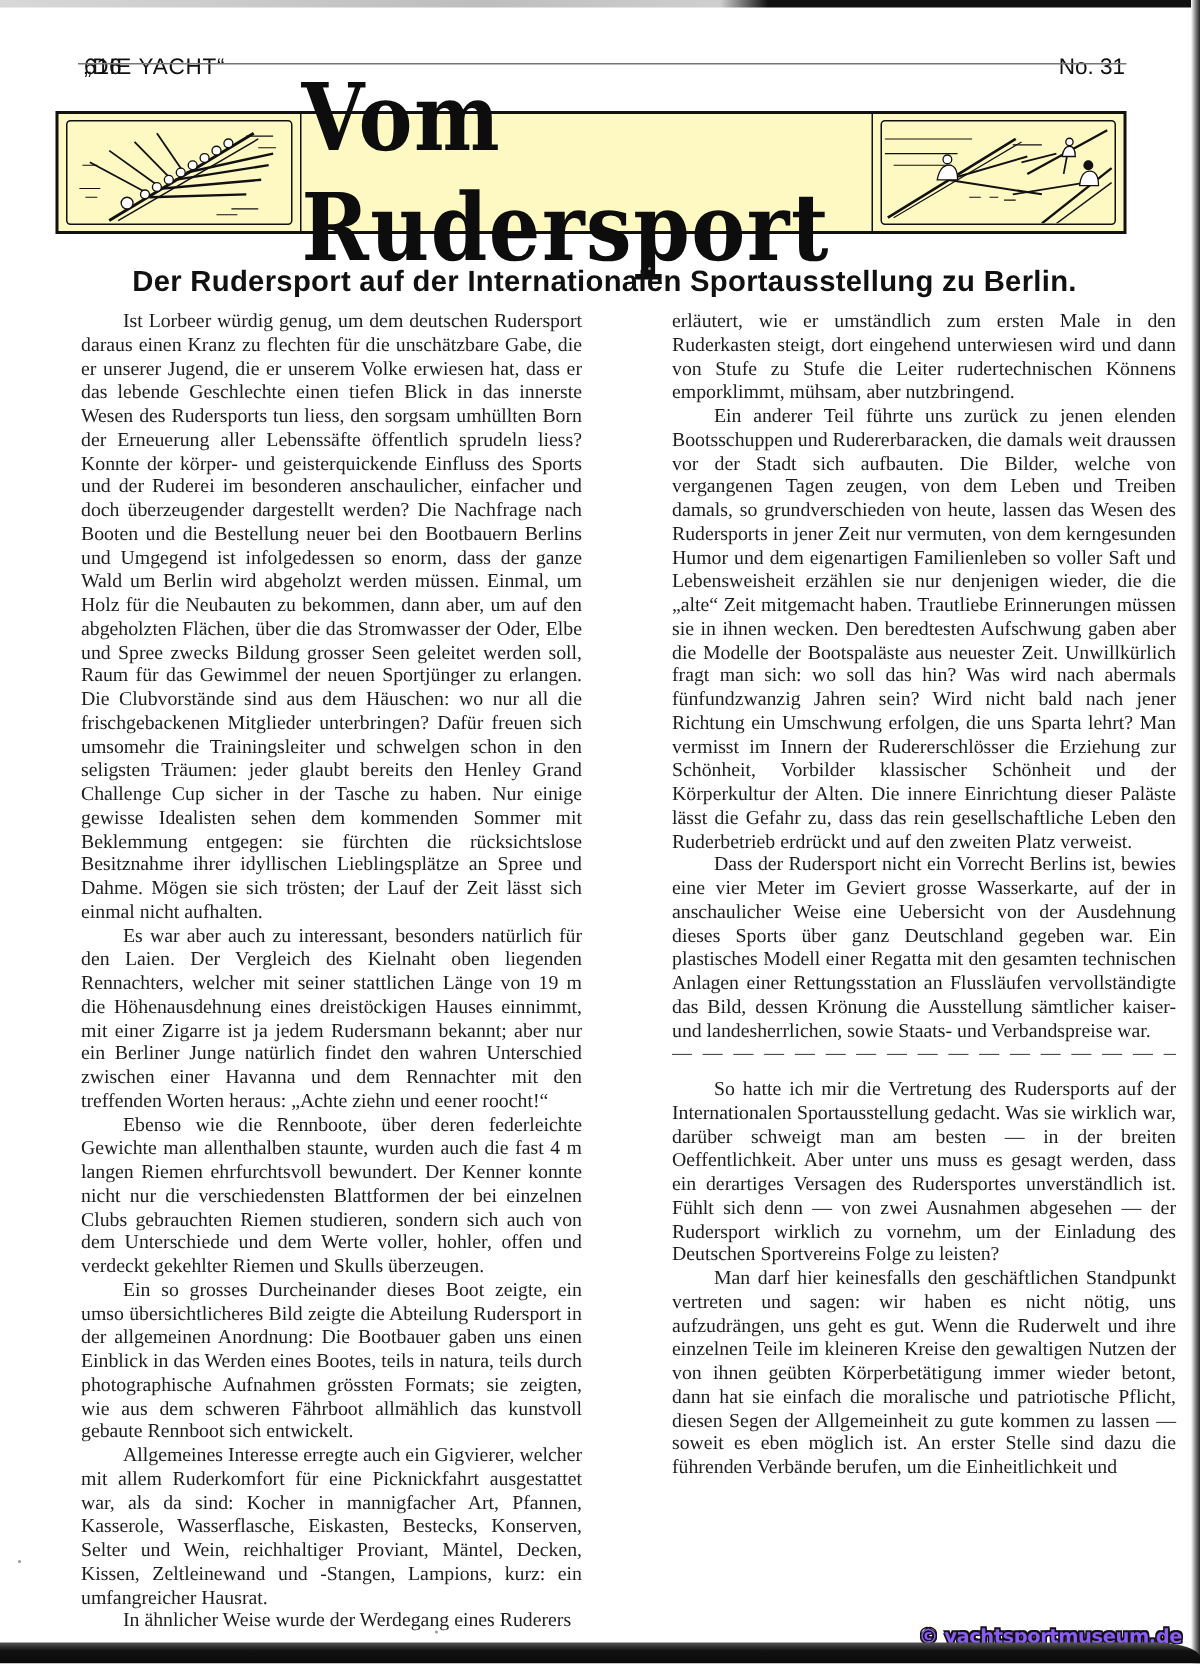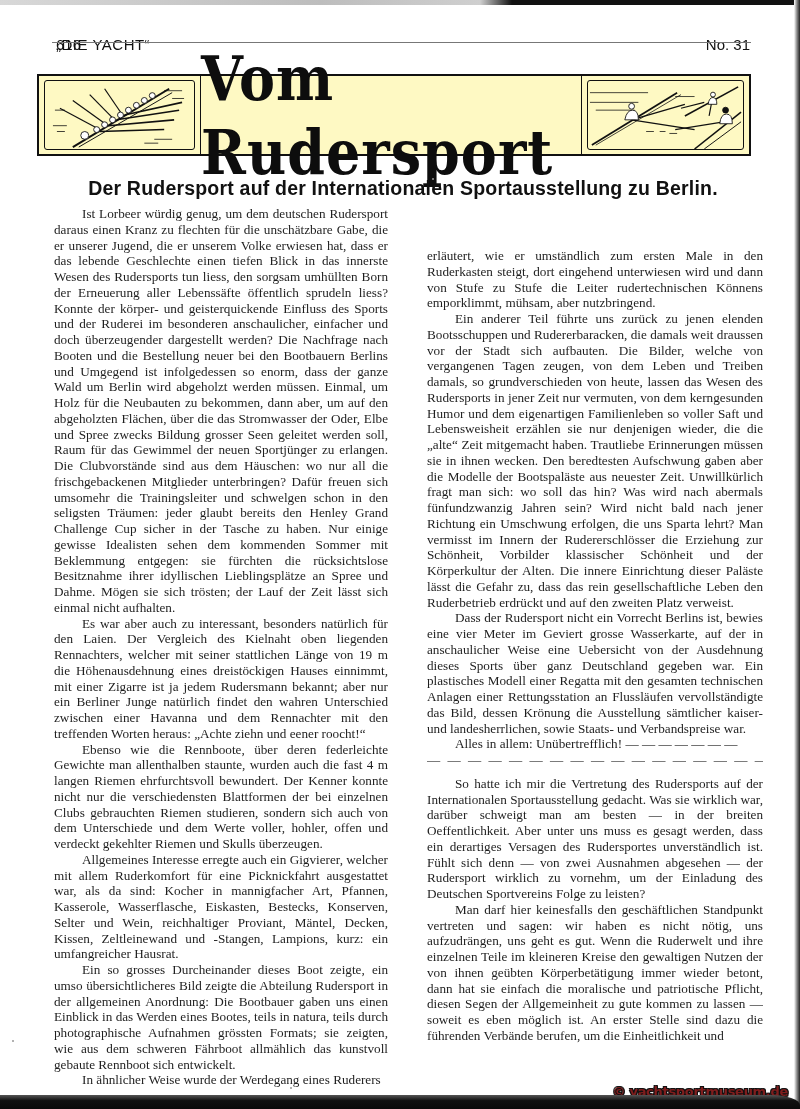--- a/index.html
+++ b/index.html
@@ -53,28 +53,28 @@
   .article-title {
     position: absolute; left: 40px; top: 177px; width: 726px; text-align: center;
     font-family: "Liberation Sans", "DejaVu Sans", sans-serif; font-weight: 700; font-size: 19.5px;
     color: #111; letter-spacing: 0.2px;
   }
   .col {
     position: absolute; top: 206px; width: 334px;
     font-size: 13.2px; line-height: 15.75px; text-align: justify; color: #1e1e1e;
   }
   .col.left { left: 54px; }
-  .col.right { left: 427px; width: 336px; margin-top: 42px; }
+  .col.right { left: 448px; width: 336px; }
   .col p { margin: 0; text-indent: 28px; }
   .col p.cont { text-indent: 0; }
   .col p.dashes { text-indent: 0; letter-spacing: 2px; color: #333; overflow: hidden; white-space: nowrap; margin-bottom: 8px; }
   .watermark {
     position: absolute; right: 12px; top: 1084px;
     font-family: "DejaVu Sans", "Liberation Sans", sans-serif; font-size: 13px; font-weight: 700;
-    color: #7f1d1d; letter-spacing: -0.3px;
+    color: #8b5cf6; letter-spacing: -0.3px;
     text-shadow: -1px -1px 0 #111, 1px -1px 0 #111, -1px 1px 0 #111, 1px 1px 0 #111, 0 1px 0 #111, 1px 0 0 #111;
   }
   .speck { position: absolute; width: 2px; height: 2px; background: #999; border-radius: 1px; }
 </style>
 </head>
 <body>
 
 <div class="scan-top"></div>
 <div class="scan-right"></div>
 
@@ -146,29 +146,28 @@
     </div>
   </div>
 </div>
 
 <div class="article-title">Der Rudersport auf der Internationalen Sportausstellung zu Berlin.</div>
 
 <div class="col left" id="col-left">
     <p>Ist Lorbeer würdig genug, um dem deutschen Rudersport daraus einen Kranz zu flechten für die unschätzbare Gabe, die er unserer Jugend, die er unserem Volke erwiesen hat, dass er das lebende Geschlechte einen tiefen Blick in das innerste Wesen des Rudersports tun liess, den sorgsam umhüllten Born der Erneuerung aller Lebenssäfte öffentlich sprudeln liess? Konnte der körper- und geisterquickende Einfluss des Sports und der Ruderei im besonderen anschaulicher, einfacher und doch überzeugender dargestellt werden? Die Nachfrage nach Booten und die Bestellung neuer bei den Bootbauern Berlins und Umgegend ist infolgedessen so enorm, dass der ganze Wald um Berlin wird abgeholzt werden müssen. Einmal, um Holz für die Neubauten zu bekommen, dann aber, um auf den abgeholzten Flächen, über die das Stromwasser der Oder, Elbe und Spree zwecks Bildung grosser Seen geleitet werden soll, Raum für das Gewimmel der neuen Sportjünger zu erlangen. Die Clubvorstände sind aus dem Häuschen: wo nur all die frischgebackenen Mitglieder unterbringen? Dafür freuen sich umsomehr die Trainingsleiter und schwelgen schon in den seligsten Träumen: jeder glaubt bereits den Henley Grand Challenge Cup sicher in der Tasche zu haben. Nur einige gewisse Idealisten sehen dem kommenden Sommer mit Beklemmung entgegen: sie fürchten die rücksichtslose Besitznahme ihrer idyllischen Lieblingsplätze an Spree und Dahme. Mögen sie sich trösten; der Lauf der Zeit lässt sich einmal nicht aufhalten.</p>
     <p>Es war aber auch zu interessant, besonders natürlich für den Laien. Der Vergleich des Kielnaht oben liegenden Rennachters, welcher mit seiner stattlichen Länge von 19 m die Höhenausdehnung eines dreistöckigen Hauses einnimmt, mit einer Zigarre ist ja jedem Rudersmann bekannt; aber nur ein Berliner Junge natürlich findet den wahren Unterschied zwischen einer Havanna und dem Rennachter mit den treffenden Worten heraus: „Achte ziehn und eener roocht!“</p>
     <p>Ebenso wie die Rennboote, über deren federleichte Gewichte man allenthalben staunte, wurden auch die fast 4 m langen Riemen ehrfurchtsvoll bewundert. Der Kenner konnte nicht nur die verschiedensten Blattformen der bei einzelnen Clubs gebrauchten Riemen studieren, sondern sich auch von dem Unterschiede und dem Werte voller, hohler, offen und verdeckt gekehlter Riemen und Skulls überzeugen.</p>
+    <p>Ein so grosses Durcheinander dieses Boot zeigte, ein umso übersichtlicheres Bild zeigte die Abteilung Rudersport in der allgemeinen Anordnung: Die Bootbauer gaben uns einen Einblick in das Werden eines Bootes, teils in natura, teils durch photographische Aufnahmen grössten Formats; sie zeigten, wie aus dem schweren Fährboot allmählich das kunstvoll gebaute Rennboot sich entwickelt.</p>
     <p>Allgemeines Interesse erregte auch ein Gigvierer, welcher mit allem Ruderkomfort für eine Picknickfahrt ausgestattet war, als da sind: Kocher in mannigfacher Art, Pfannen, Kasserole, Wasserflasche, Eiskasten, Bestecks, Konserven, Selter und Wein, reichhaltiger Proviant, Mäntel, Decken, Kissen, Zeltleinewand und -Stangen, Lampions, kurz: ein umfangreicher Hausrat.</p>
-    <p>Ein so grosses Durcheinander dieses Boot zeigte, ein umso übersichtlicheres Bild zeigte die Abteilung Rudersport in der allgemeinen Anordnung: Die Bootbauer gaben uns einen Einblick in das Werden eines Bootes, teils in natura, teils durch photographische Aufnahmen grössten Formats; sie zeigten, wie aus dem schweren Fährboot allmählich das kunstvoll gebaute Rennboot sich entwickelt.</p>
     <p>In ähnlicher Weise wurde der Werdegang eines Ruderers</p>
   </div>
 <div class="col right" id="col-right">
     <p class="cont">erläutert, wie er umständlich zum ersten Male in den Ruderkasten steigt, dort eingehend unterwiesen wird und dann von Stufe zu Stufe die Leiter rudertechnischen Könnens emporklimmt, mühsam, aber nutzbringend.</p>
     <p>Ein anderer Teil führte uns zurück zu jenen elenden Bootsschuppen und Rudererbaracken, die damals weit draussen vor der Stadt sich aufbauten. Die Bilder, welche von vergangenen Tagen zeugen, von dem Leben und Treiben damals, so grundverschieden von heute, lassen das Wesen des Rudersports in jener Zeit nur vermuten, von dem kerngesunden Humor und dem eigenartigen Familienleben so voller Saft und Lebensweisheit erzählen sie nur denjenigen wieder, die die „alte“ Zeit mitgemacht haben. Trautliebe Erinnerungen müssen sie in ihnen wecken. Den beredtesten Aufschwung gaben aber die Modelle der Bootspaläste aus neuester Zeit. Unwillkürlich fragt man sich: wo soll das hin? Was wird nach abermals fünfundzwanzig Jahren sein? Wird nicht bald nach jener Richtung ein Umschwung erfolgen, die uns Sparta lehrt? Man vermisst im Innern der Rudererschlösser die Erziehung zur Schönheit, Vorbilder klassischer Schönheit und der Körperkultur der Alten. Die innere Einrichtung dieser Paläste lässt die Gefahr zu, dass das rein gesellschaftliche Leben den Ruderbetrieb erdrückt und auf den zweiten Platz verweist.</p>
     <p>Dass der Rudersport nicht ein Vorrecht Berlins ist, bewies eine vier Meter im Geviert grosse Wasserkarte, auf der in anschaulicher Weise eine Uebersicht von der Ausdehnung dieses Sports über ganz Deutschland gegeben war. Ein plastisches Modell einer Regatta mit den gesamten technischen Anlagen einer Rettungsstation an Flussläufen vervollständigte das Bild, dessen Krönung die Ausstellung sämtlicher kaiser- und landesherrlichen, sowie Staats- und Verbandspreise war.</p>
-    <p>Alles in allem: Unübertrefflich! — — — — — — —</p>
     <p class="dashes">— — — — — — — — — — — — — — — — — — — — —</p>
     <p>So hatte ich mir die Vertretung des Rudersports auf der Internationalen Sportausstellung gedacht. Was sie wirklich war, darüber schweigt man am besten — in der breiten Oeffentlichkeit. Aber unter uns muss es gesagt werden, dass ein derartiges Versagen des Rudersportes unverständlich ist. Fühlt sich denn — von zwei Ausnahmen abgesehen — der Rudersport wirklich zu vornehm, um der Einladung des Deutschen Sportvereins Folge zu leisten?</p>
     <p>Man darf hier keinesfalls den geschäftlichen Standpunkt vertreten und sagen: wir haben es nicht nötig, uns aufzudrängen, uns geht es gut. Wenn die Ruderwelt und ihre einzelnen Teile im kleineren Kreise den gewaltigen Nutzen der von ihnen geübten Körperbetätigung immer wieder betont, dann hat sie einfach die moralische und patriotische Pflicht, diesen Segen der Allgemeinheit zu gute kommen zu lassen — soweit es eben möglich ist. An erster Stelle sind dazu die führenden Verbände berufen, um die Einheitlichkeit und</p>
   </div>
 
 <div class="speck" style="left:432px;top:178px;"></div>
 <div class="speck" style="left:290px;top:1087px;"></div>
 <div class="speck" style="left:12px;top:1040px;"></div>
 
 <div class="watermark">© yachtsportmuseum.de</div>

